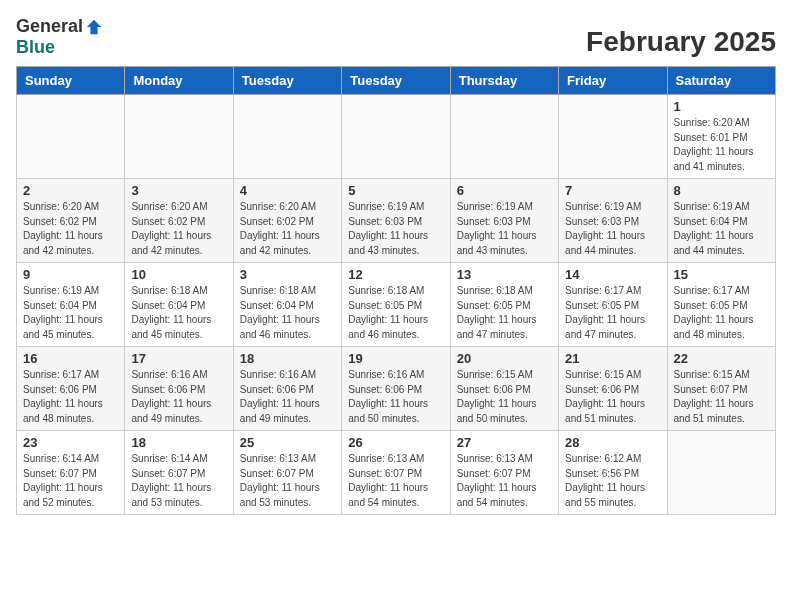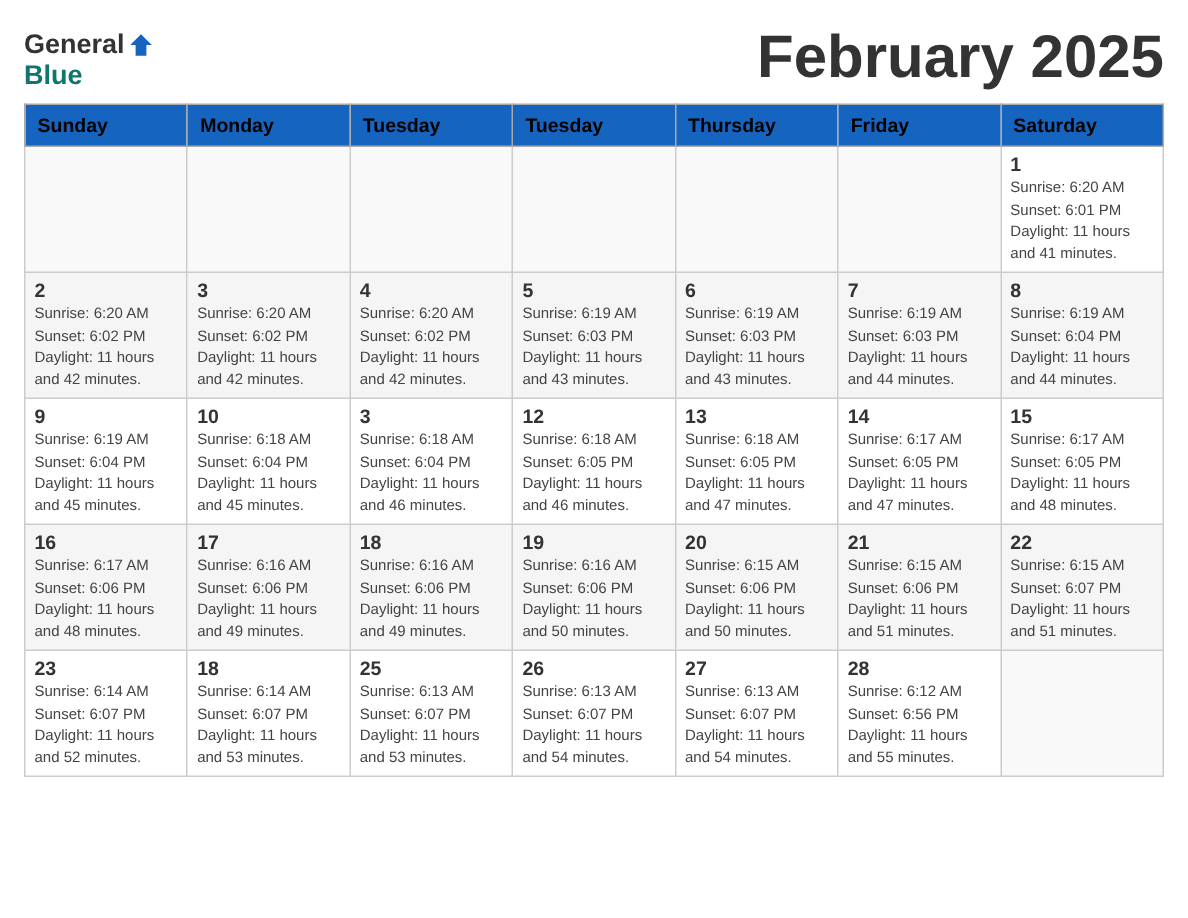--- a/index.html
+++ b/index.html
@@ -32,37 +32,37 @@
     .logo-icon {
       width: 18px;
       height: 18px;
       margin-left: 2px;
     }
     .title-block {
       text-align: right;
       flex: 1;
     }
     .month-title {
-      font-size: 40px;
+      font-size: 28px;
       font-weight: bold;
       color: #333;
     }
     .subtitle {
       font-size: 13px;
       color: #333;
       font-weight: bold;
     }
     .calendar {
       width: 100%;
       border-collapse: collapse;
       margin-top: 8px;
     }
     .calendar th {
       background-color: #1565C0;
-      color: #000000;
+      color: #ffffff;
       text-align: left;
       padding: 6px 8px;
       font-size: 13px;
       font-weight: bold;
       border: 1px solid #aaa;
     }
     .calendar td {
       border: 1px solid #ccc;
       vertical-align: top;
       padding: 4px 6px;

